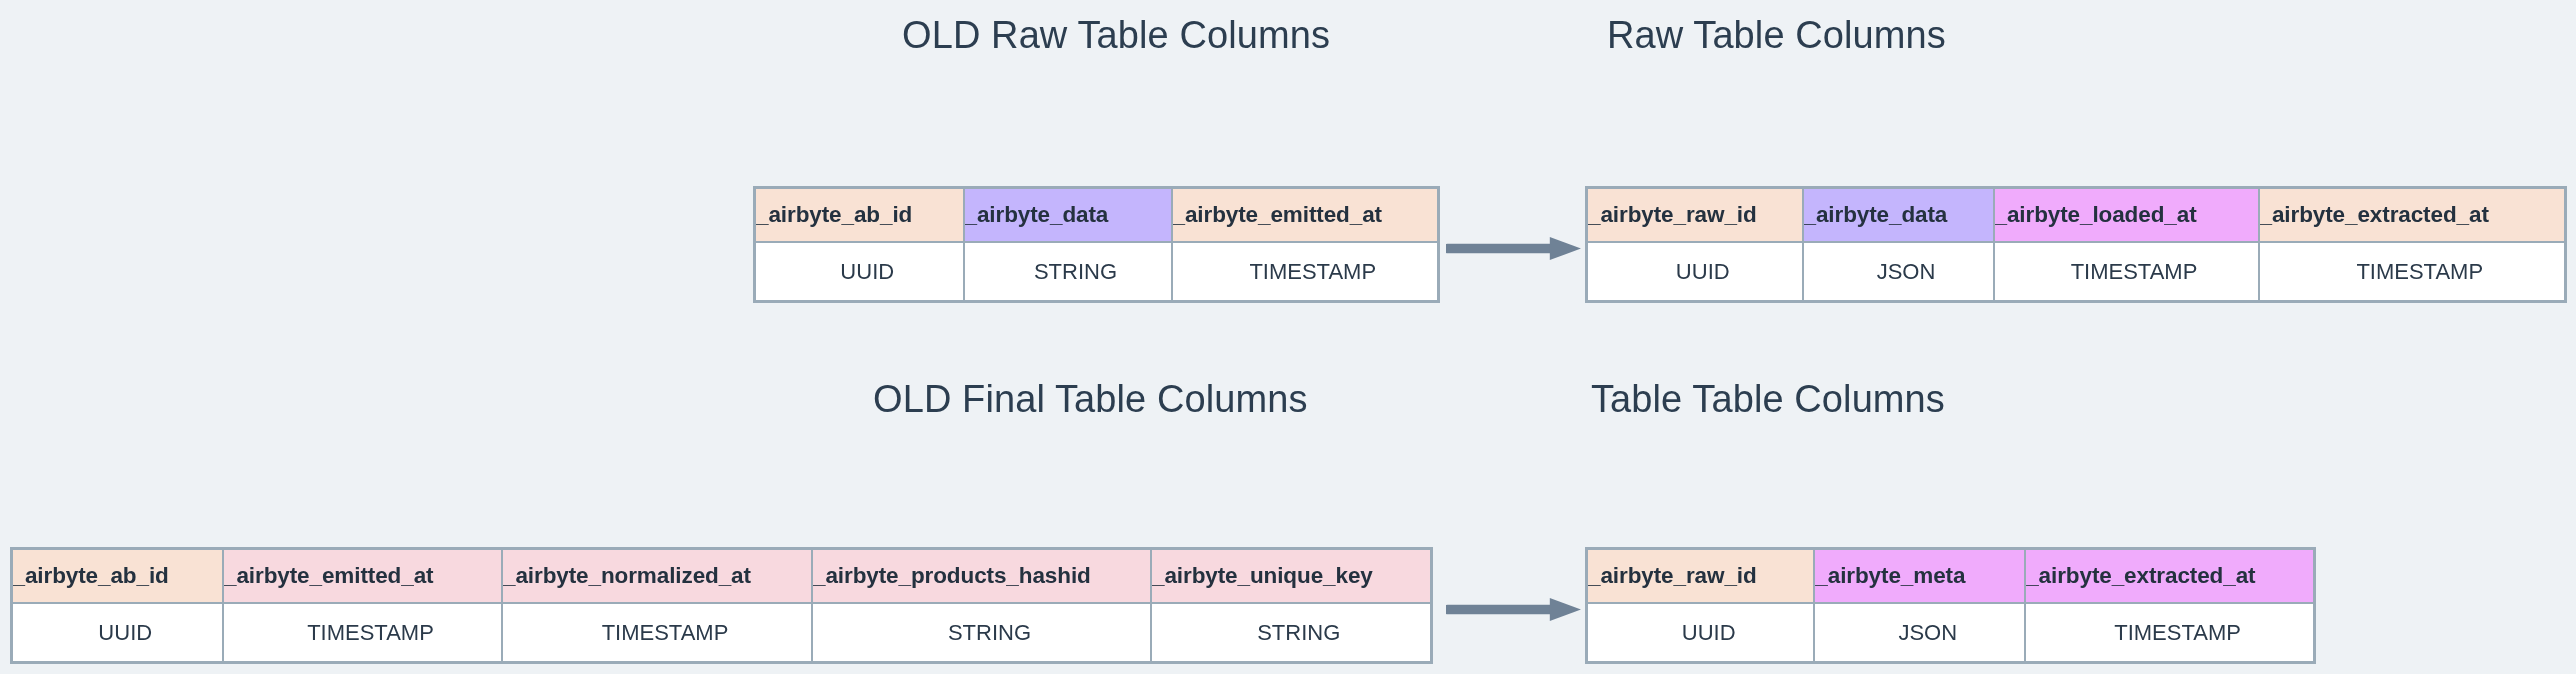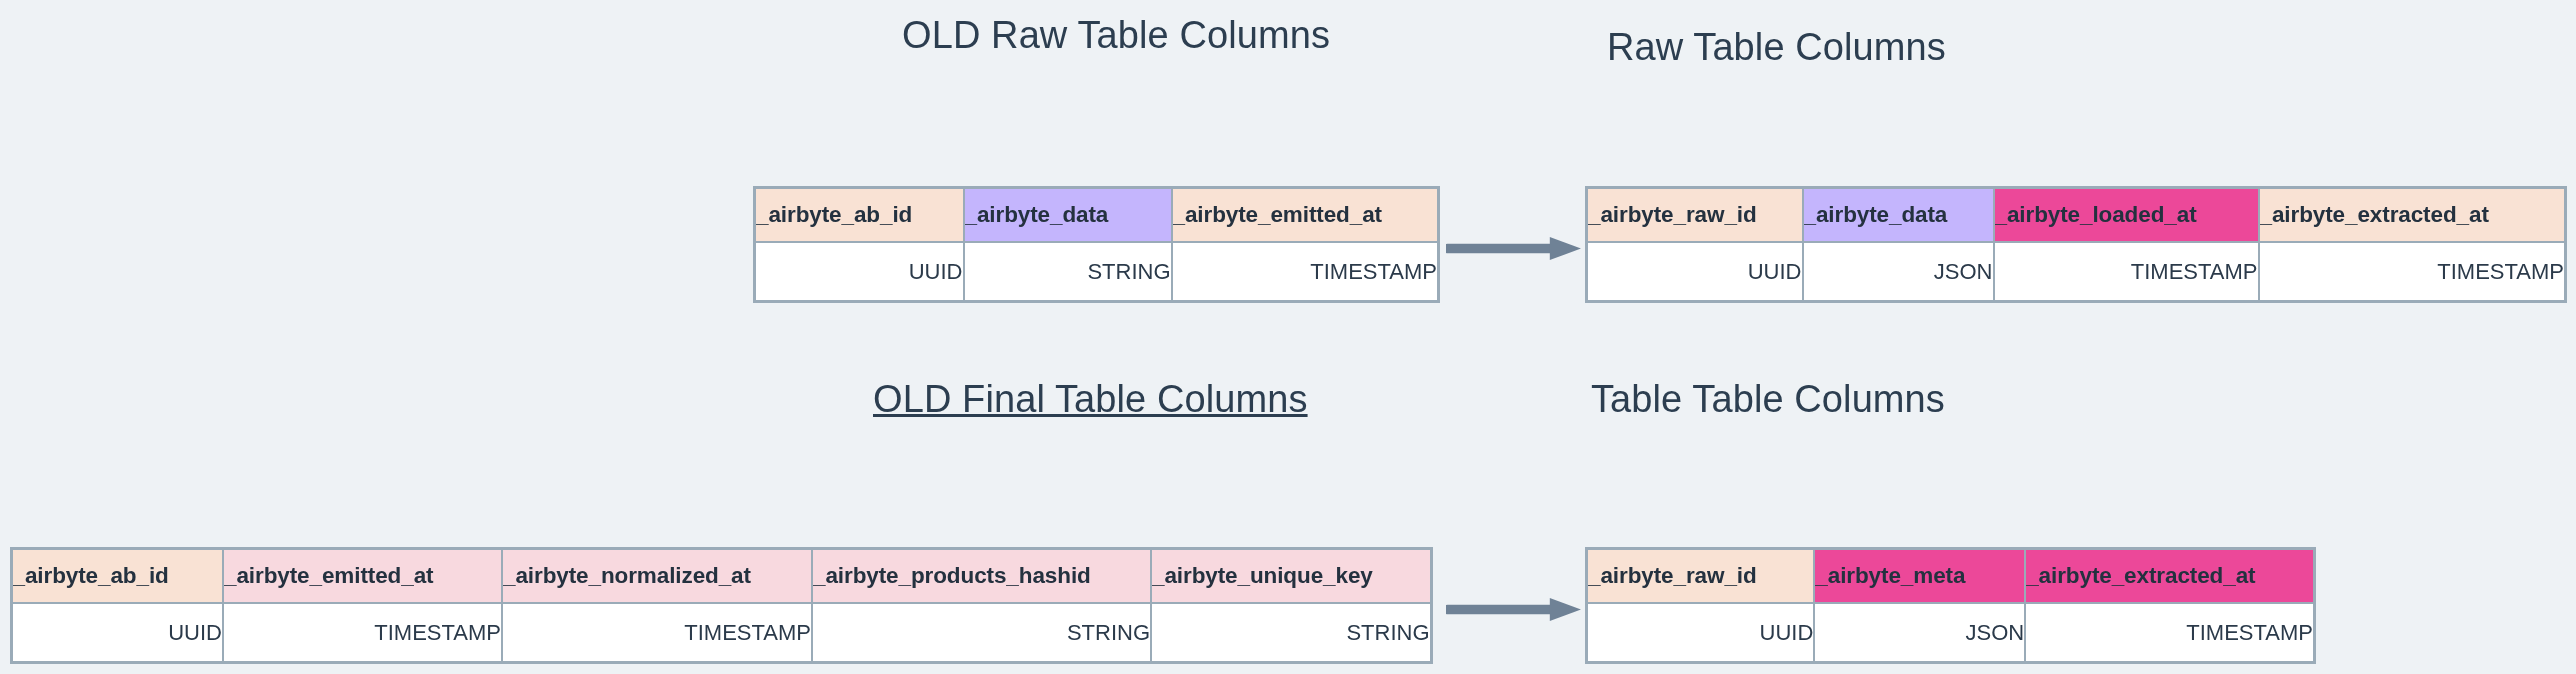--- a/index.html
+++ b/index.html
@@ -27,22 +27,22 @@
   .title {
     position: absolute;
     font-size: 38px;
     font-weight: 400;
     color: #2c3e50;
     white-space: nowrap;
     letter-spacing: 0.1px;
     line-height: 1;
   }
   #title-old-raw   { left: 902px; top: 16px; }
-  #title-raw       { left: 1607px; top: 28px; }
-  #title-old-final { left: 873px; top: 380px; text-decoration: underline; }
+  #title-raw       { left: 1607px; top: 16px; }
+  #title-old-final { left: 873px; top: 380px; }
   #title-final     { left: 1591px; top: 380px; }
 
   
   .tbl {
     position: absolute;
     border-collapse: collapse;
     table-layout: fixed;
     background: #ffffff;
     border: 3.6px solid #9aabb8;
   }
@@ -63,25 +63,25 @@
   }
   .tbl td {
     height: 57px;
     font-size: 22px;
     font-weight: 400;
     color: #2b3a4a;
     background: #ffffff;
   }
   .c-peach { background: #f9e2d4; }
   .c-pink  { background: #f8d9df; }
-  .c-mint  { background: #ec4899; margin-left: 32px; }
+  .c-mint  { background: #f0abfc; margin-left: 32px; }
   .c-white { background: #c4b5fd; }
 
   
-  .tbl td.left { text-align: right; padding-left: 16px; }
+  .tbl td.left { text-align: center; padding-left: 16px; }
 
   
   #tbl-old-raw {
     left: 753px; top: 186px; width: 684px;
   }
   #tbl-raw {
     left: 1585px; top: 186px; width: 980px;
   }
   #tbl-old-final {
     left: 9.5px; top: 547px; width: 1420px;

